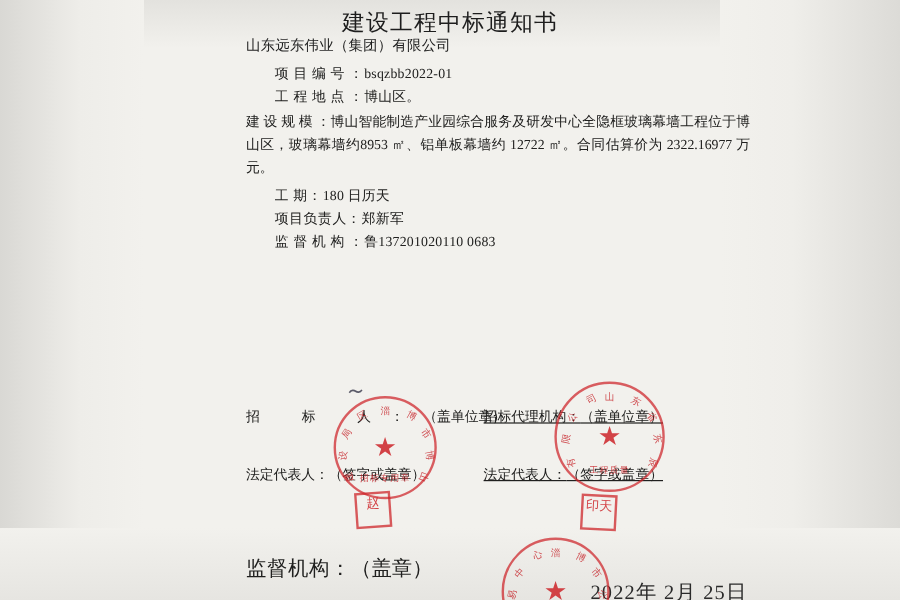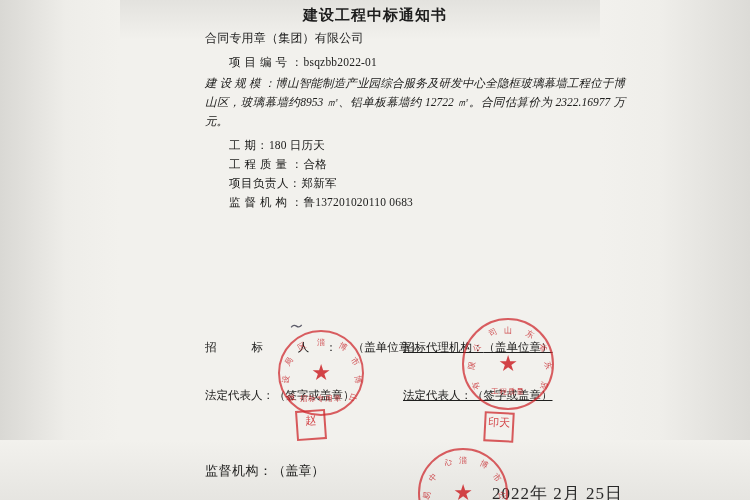--- a/index.html
+++ b/index.html
@@ -49,22 +49,22 @@
     background: linear-gradient(to top, #e6e5e1 0%, #f2f1ed 100%);
     pointer-events: none;
   }
 
   .doc-title {
     position: absolute;
     top: 6px;
     left: 0;
     width: 750px;
     text-align: center;
-    font-size: 15px;
-    font-weight: bold;
+    font-size: 19px;
+    font-weight: normal;
     letter-spacing: 1px;
     color: #1d1d1d;
     font-family: "Liberation Serif", "DejaVu Serif", serif;
   }
 
   .content {
     position: absolute;
     left: 205px;
     top: 28px;
     width: 420px;
@@ -111,21 +111,20 @@
   .field-value {
     display: inline-block;
     letter-spacing: 0.2px;
     text-align: center;
   }
 
   .block-para {
     margin: 2px 0 0 0;
     text-align: justify;
     line-height: 19px;
-    font-style: italic;
   }
   .block-para .lead {
     letter-spacing: 3px;
   }
 
   
   .sig-area {
     position: absolute;
     left: 205px;
     top: 340px;
@@ -149,21 +148,21 @@
     top: 0;
     white-space: nowrap;
     text-decoration: underline;
   }
   .sp8 { letter-spacing: 16px; }
 
   .sig-bottom {
     position: absolute;
     left: 205px;
     top: 462px;
-    font-size: 13px;
+    font-size: 17px;
     color: #20201f;
     white-space: nowrap;
   }
   .sig-bottom .lbl { letter-spacing: 0.5px; }
 
   .date-stamp {
     position: absolute;
     left: 492px;
     top: 482px;
     font-size: 17px;
@@ -244,39 +243,39 @@
 
   <div class="paper-shade-top"></div>
   <div class="paper-shade-left"></div>
   <div class="paper-shade-right"></div>
   <div class="paper-shade-bottom"></div>
 
   <div class="doc-title">建设工程中标通知书</div>
 
   <div class="content">
 
-    <div class="company">合同专用章（集团）有限公司</div>
+    <div class="company">山东远东伟业（集团）有限公司</div>
 
 
     <div class="fields">
       <div class="field-row">
         <span class="field-label">项目编号</span><span class="field-colon">：</span><span class="field-value">bsqzbb2022-01</span>
+      </div>
+      <div class="field-row">
+        <span class="field-label">工程地点</span><span class="field-colon">：</span><span class="field-value">博山区。</span>
       </div>
     </div>
 
     <p class="block-para">
       <span class="lead">建设规模</span><span>：</span><span>博山智能制造产业园综合服务及研发中心全隐框玻璃幕墙工程位于博山区，玻璃幕墙约8953 ㎡、铝单板幕墙约 12722 ㎡。合同估算价为 2322.16977 万元。</span>
     </p>
 
     <div class="fields">
       <div class="field-row">
         <span class="field-label tight">工    期</span><span class="field-colon">：</span><span class="field-value">180 日历天</span>
-      </div>
-      <div class="field-row">
-        <span class="field-label">工程质量</span><span class="field-colon">：</span><span class="field-value">合格</span>
       </div>
       <div class="field-row">
         <span class="field-label tight">项目负责人</span><span class="field-colon">：</span><span class="field-value">郑新军</span>
       </div>
       <div class="field-row">
         <span class="field-label">监督机构</span><span class="field-colon">：</span><span class="field-value">鲁137201020110 0683</span>
       </div>
     </div>
 
   </div>

